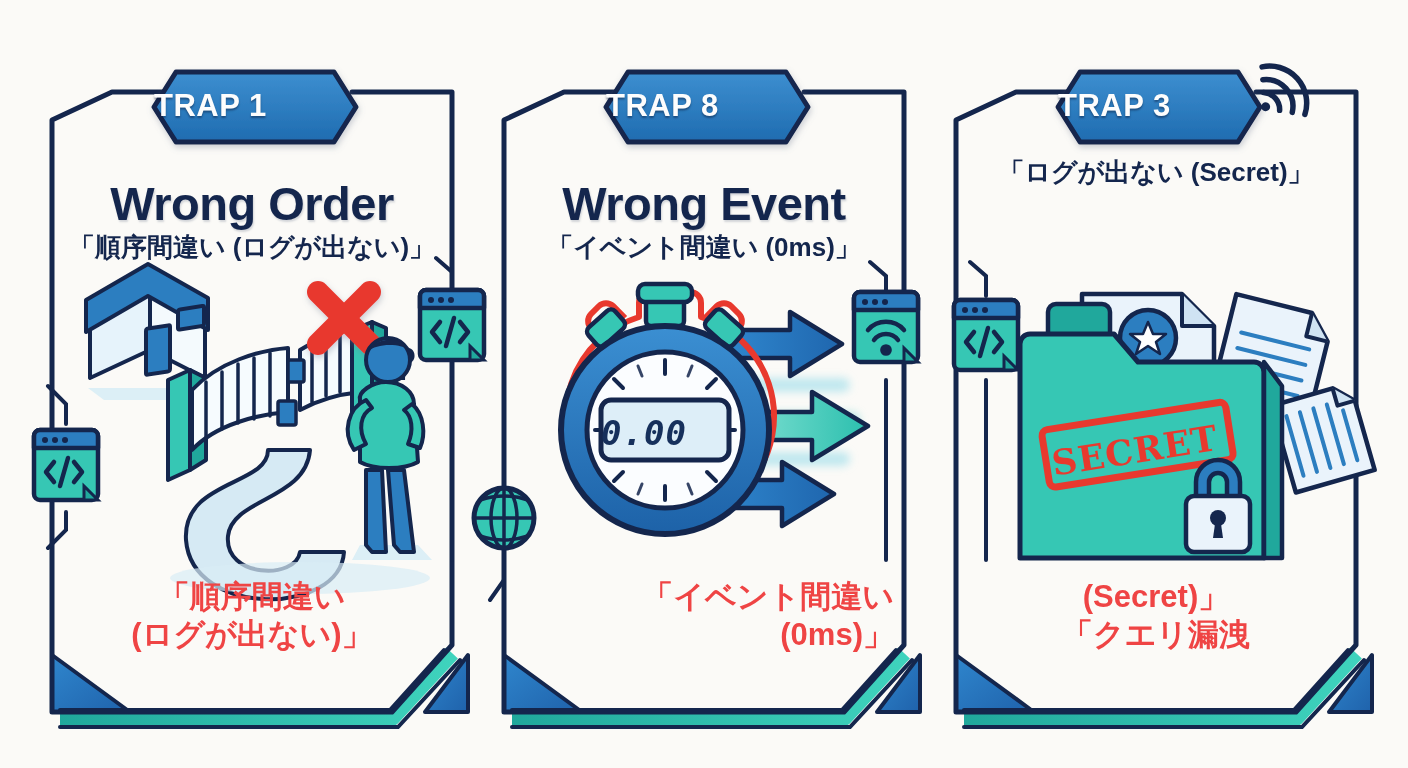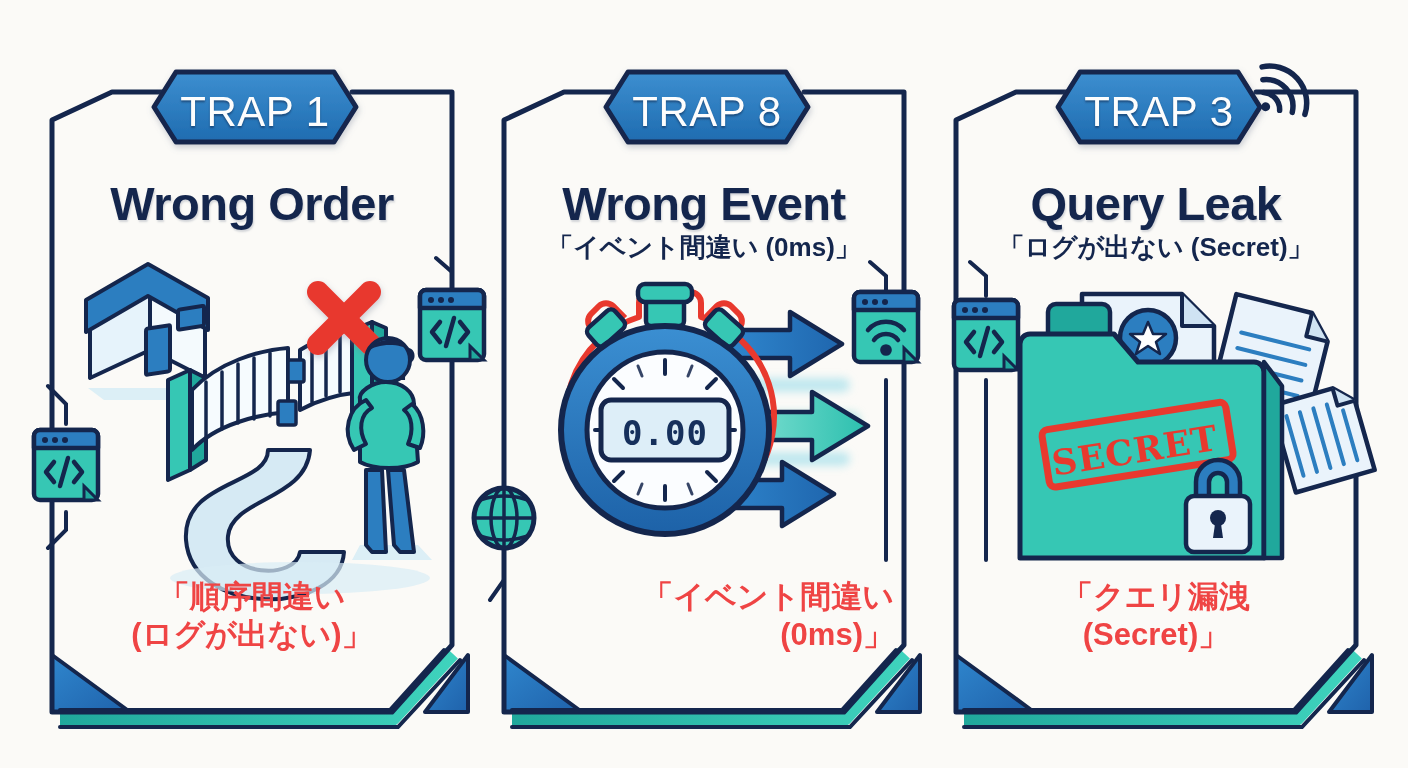--- a/index.html
+++ b/index.html
@@ -26,30 +26,30 @@
   .subtitle{
     font-size:26px;font-weight:bold;color:#14264d;
     line-height:1.15;margin-top:6px;white-space:nowrap;
   }
   .caption{
     font-size:31px;font-weight:bold;color:#ef4444;
     line-height:1.22;
   }
   .banner-label{
     position:absolute;
-    font-size:42px;font-weight:normal;color:#fdfdfd;
+    font-size:31px;font-weight:bold;color:#fdfdfd;
     letter-spacing:0.5px;
     text-shadow:0 2px 2px rgba(10,25,55,0.45);
-    text-align:center;white-space:nowrap;
+    text-align:left;white-space:nowrap;
   }
   .lcd{
     position:absolute;
     font-family:"DejaVu Sans Mono","Liberation Mono",monospace;
     font-size:34px;font-weight:bold;color:#16305c;
-    letter-spacing:1px;text-align:center;white-space:nowrap;
+    letter-spacing:1px;text-align:left;white-space:nowrap;font-style:italic;
   }
   .stamp{
     position:absolute;
     font-family:"DejaVu Serif","Liberation Serif",serif;
     font-size:35px;font-weight:bold;color:#e8392e;
     letter-spacing:1px;white-space:nowrap;
     transform:rotate(-9deg);transform-origin:left center;
   }
 </style>
 </head>
@@ -406,42 +406,42 @@
     </g>
   </g>
 </svg>
 
 <div class="banner-label" style="left:154px;top:88px;width:202px;">TRAP 1</div>
 <div class="banner-label" style="left:606px;top:88px;width:202px;">TRAP 8</div>
 <div class="banner-label" style="left:1058px;top:88px;width:202px;">TRAP 3</div>
 
 <div class="panel-text" style="left:52px;top:152px;width:400px;">
   <div class="title">Wrong Order</div>
+  <div class="subtitle">「順序間違い (ログが出ない)」</div>
 </div>
 
 <div class="panel-text" style="left:504px;top:152px;width:400px;">
   <div class="title">Wrong Event</div>
   <div class="subtitle">「イベント間違い (0ms)」</div>
 </div>
 
 <div class="panel-text" style="left:956px;top:152px;width:400px;">
-  <div class="title">Query Leak</div>
   <div class="subtitle">「ログが出ない (Secret)」</div>
 </div>
 
 <div class="panel-text" style="left:62px;top:578px;width:380px;">
   <div class="caption">「順序間違い</div>
   <div class="caption">(ログが出ない)」</div>
 </div>
 <div class="panel-text" style="left:514px;top:578px;width:380px;text-align:right;">
   <div class="caption">「イベント間違い</div>
   <div class="caption">(0ms)」</div>
 </div>
 <div class="panel-text" style="left:966px;top:578px;width:380px;">
+  <div class="caption">(Secret)」</div>
   <div class="caption">「クエリ漏洩</div>
-  <div class="caption">(Secret)」</div>
 </div>
 
 <div class="lcd" style="left:601px;top:413px;width:128px;">0.00</div>
 
 <div class="stamp" style="left:1052px;top:443px;">SECRET</div>
 
 </div>
 
 </body></html>

